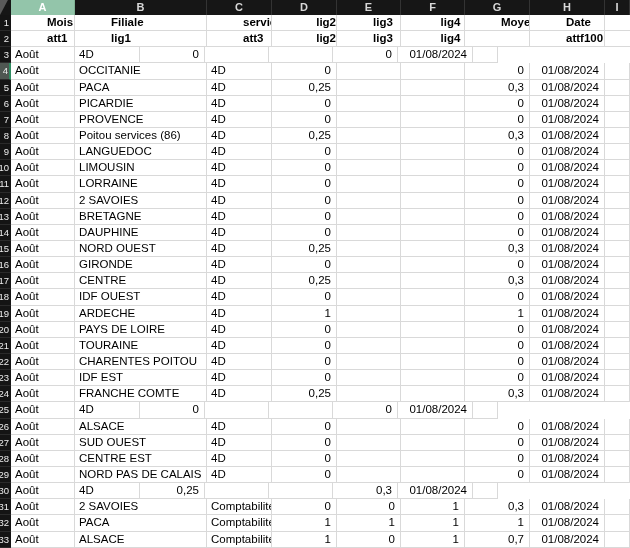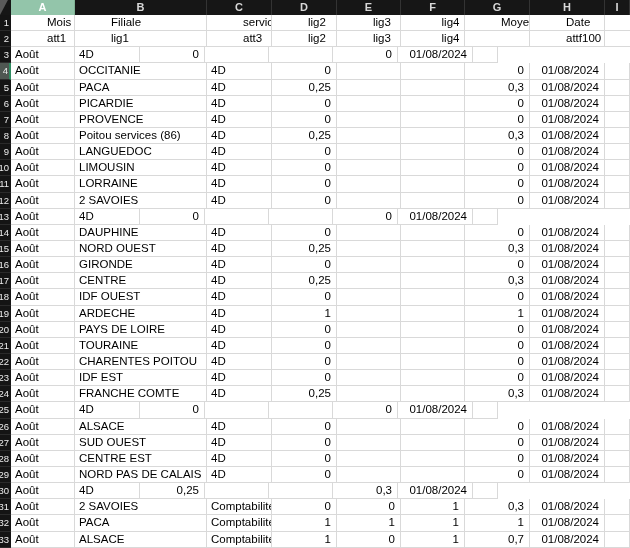--- a/index.html
+++ b/index.html
@@ -4,21 +4,21 @@
 <style>
   html,body{margin:0;padding:0;background:#fff;}
   body{width:630px;height:548px;overflow:hidden;
        font-family:"Liberation Sans","DejaVu Sans",sans-serif;}
   .sheet{width:630px;height:548px;display:flex;flex-direction:column;background:#fff;}
   
   .cw0{width:11px;min-width:11px;}
   .cw1{width:64px;min-width:64px;}
   .cw2{width:132px;min-width:132px;}
   .cw3{width:65px;min-width:65px;}
-  .cw4{width:65px;min-width:65px;}
+  .cw4{width:65px;min-width:65px;text-align:right;}
   .cw5{width:64px;min-width:64px;}
   .cw6{width:64px;min-width:64px;text-align:center;}
   .cw7{width:65px;min-width:65px;}
   .cw8{width:75px;min-width:75px;}
   .cw9{width:25px;min-width:25px;}
   *{box-sizing:border-box;}
   .colhdr-row{display:flex;height:15px;min-height:15px;background:var(--header-bg,#161616);}
   .corner{position:relative;background:var(--header-bg,#161616);}
   .corner .tri{position:absolute;inset:0;background:#5a5a5a;
       clip-path:polygon(0 0,72% 0,0 100%);}
@@ -31,21 +31,21 @@
   .rowhdr{background:#141414;color:#ececec;font-size:9.5px;line-height:16px;
       text-align:right;direction:rtl;overflow:hidden;white-space:nowrap;
       padding-left:1px;padding-right:2px;border-bottom:1px solid #2a2a2a;}
   .rowhdr.sel{background:var(--selected-row-bg,#4f5752);
       border-right:2px solid var(--selection-accent,#2e8b61);padding-right:1px;}
   .cell{background:#fff;color:var(--cell-text,#000);font-size:11.5px;line-height:15px;
       padding-left:4px;white-space:nowrap;overflow:hidden;
       border-right:1px solid var(--gridline,#d9d9d9);
       border-bottom:1px solid var(--gridline,#d9d9d9);}
   .cell.num{text-align:right;padding-right:5px;padding-left:1px;}
-  .cell.b{font-weight:normal;padding-left:36px;}
+  .cell.b{font-weight:bold;padding-left:36px;}
 </style>
 </head>
 <body>
 
 <div class="sheet">
   <div class="colhdr-row">
     <div class="corner cw0">
       <span class="tri"></span>
     </div>
 
@@ -200,20 +200,21 @@
         <div class="cell cw4 num">0</div>
         <div class="cell cw5 num"></div>
         <div class="cell cw6 num"></div>
         <div class="cell cw7 num">0</div>
         <div class="cell cw8 num">01/08/2024</div>
         <div class="cell cw9"></div>
       </div>
       <div class="row">
         <div class="rowhdr cw0">13</div>
         <div class="cell cw1">Août</div>
+        <div class="cell cw2">BRETAGNE</div>
         <div class="cell cw3">4D</div>
         <div class="cell cw4 num">0</div>
         <div class="cell cw5 num"></div>
         <div class="cell cw6 num"></div>
         <div class="cell cw7 num">0</div>
         <div class="cell cw8 num">01/08/2024</div>
         <div class="cell cw9"></div>
       </div>
       <div class="row">
         <div class="rowhdr cw0">14</div>

